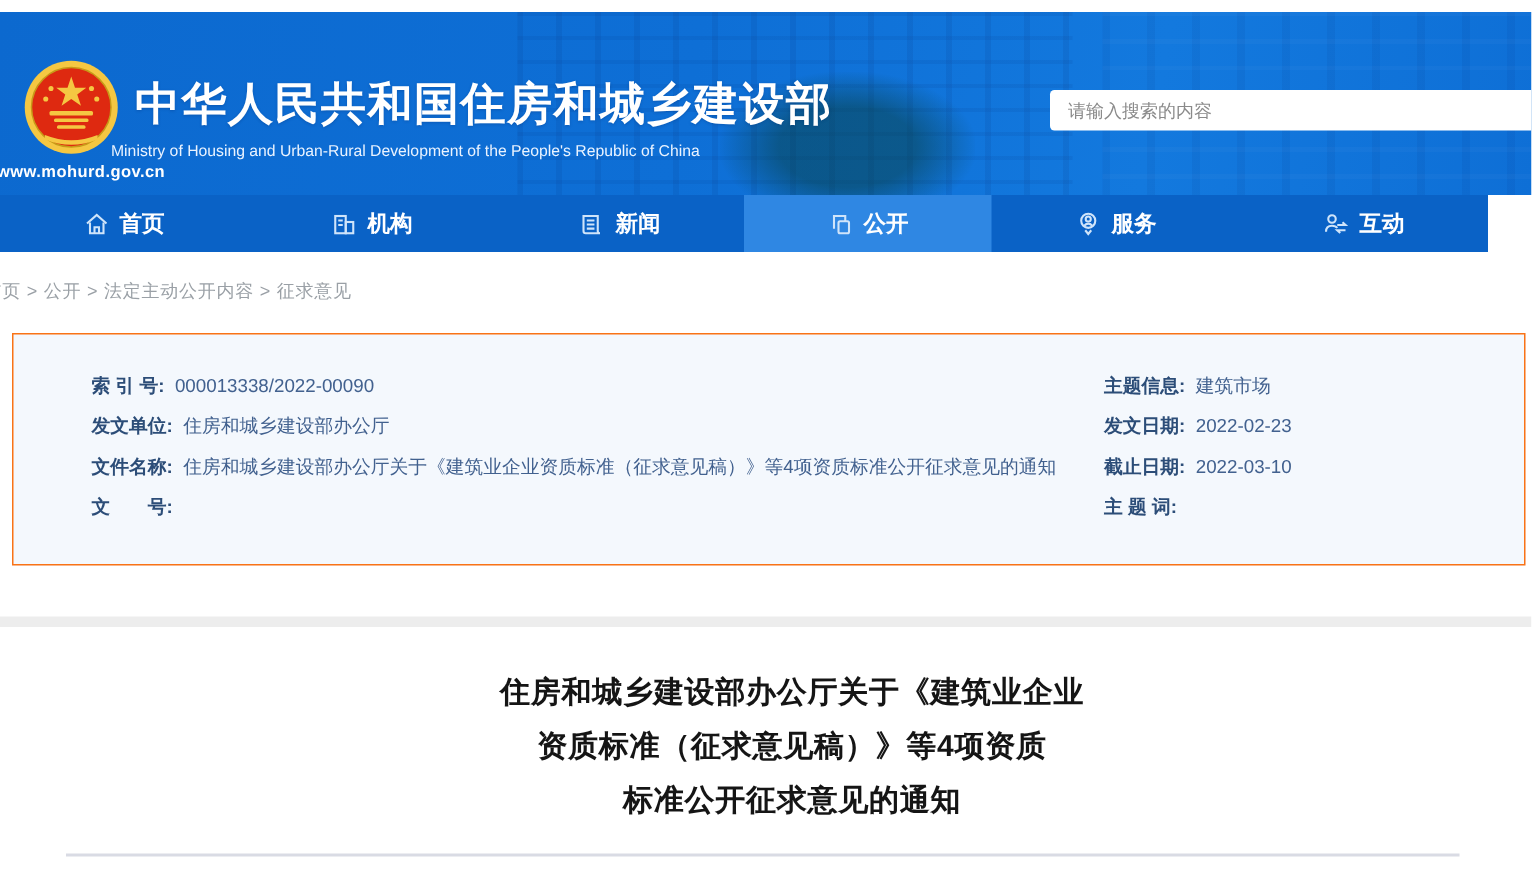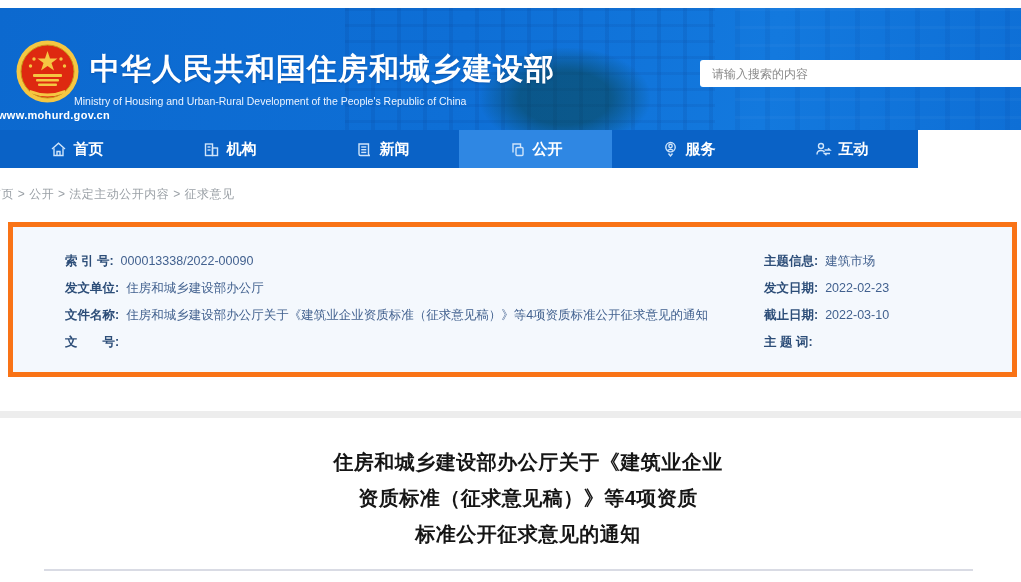--- a/index.html
+++ b/index.html
@@ -34,35 +34,35 @@
   .search-box { position:absolute; left:700px; top:52px; width:359px; height:27px;
               background:#fff; border-radius:3px; display:flex; align-items:center; }
   .search-box input { flex:1; border:none; outline:none; background:transparent;
               font-size:12px; color:#333; padding:0 6px 0 12px;
               font-family:"Liberation Sans","DejaVu Sans",sans-serif; }
   .search-box input::placeholder { color:#8a8a8a; }
   .search-btn { width:30px; height:27px; display:flex; align-items:center; justify-content:center;
               cursor:pointer; background:transparent; border:none; }
 
   
-  .navbar { position:absolute; left:0; top:130px; width:918px; height:38px;
+  .navbar { position:absolute; left:0; top:130px; width:992px; height:38px;
             background:#0a62c6; display:flex; }
   .nav-item { flex:1; display:flex; align-items:center; justify-content:center; gap:7px;
             color:#fff; font-size:15px; font-weight:bold; cursor:pointer; }
   .nav-item.active { background:#2f87e3; }
   .nicon { display:flex; align-items:center; }
   .nicon svg { stroke:#cfe4fa; }
 
   
   .breadcrumb { position:absolute; left:-11px; top:186px; color:#9aa0a6; font-size:12px;
             letter-spacing:.5px; cursor:pointer; }
 
   
   .info-panel { position:absolute; left:8px; top:222px; width:1009px; height:155px;
-            background:#f4f8fd; border:5px solid #f97316; display:flex; padding:21px 0 0 52px;gap:24px; }
+            background:#f4f8fd; border:1px solid #f97316; display:flex; padding:21px 0 0 52px; }
   .info-col-left { width:648px; }
   .info-col-right { flex:1; padding-left:27px; }
   .info-row { line-height:27px; font-size:12.5px; white-space:nowrap; }
   .info-label { color:#2c4d78; font-weight:bold; white-space:pre; margin-right:7px; }
   .info-value { color:#42618f; }
 
   
   .gray-band { position:absolute; left:0; top:411px; width:1021px; height:7px; background:#ededed; }
 
   

